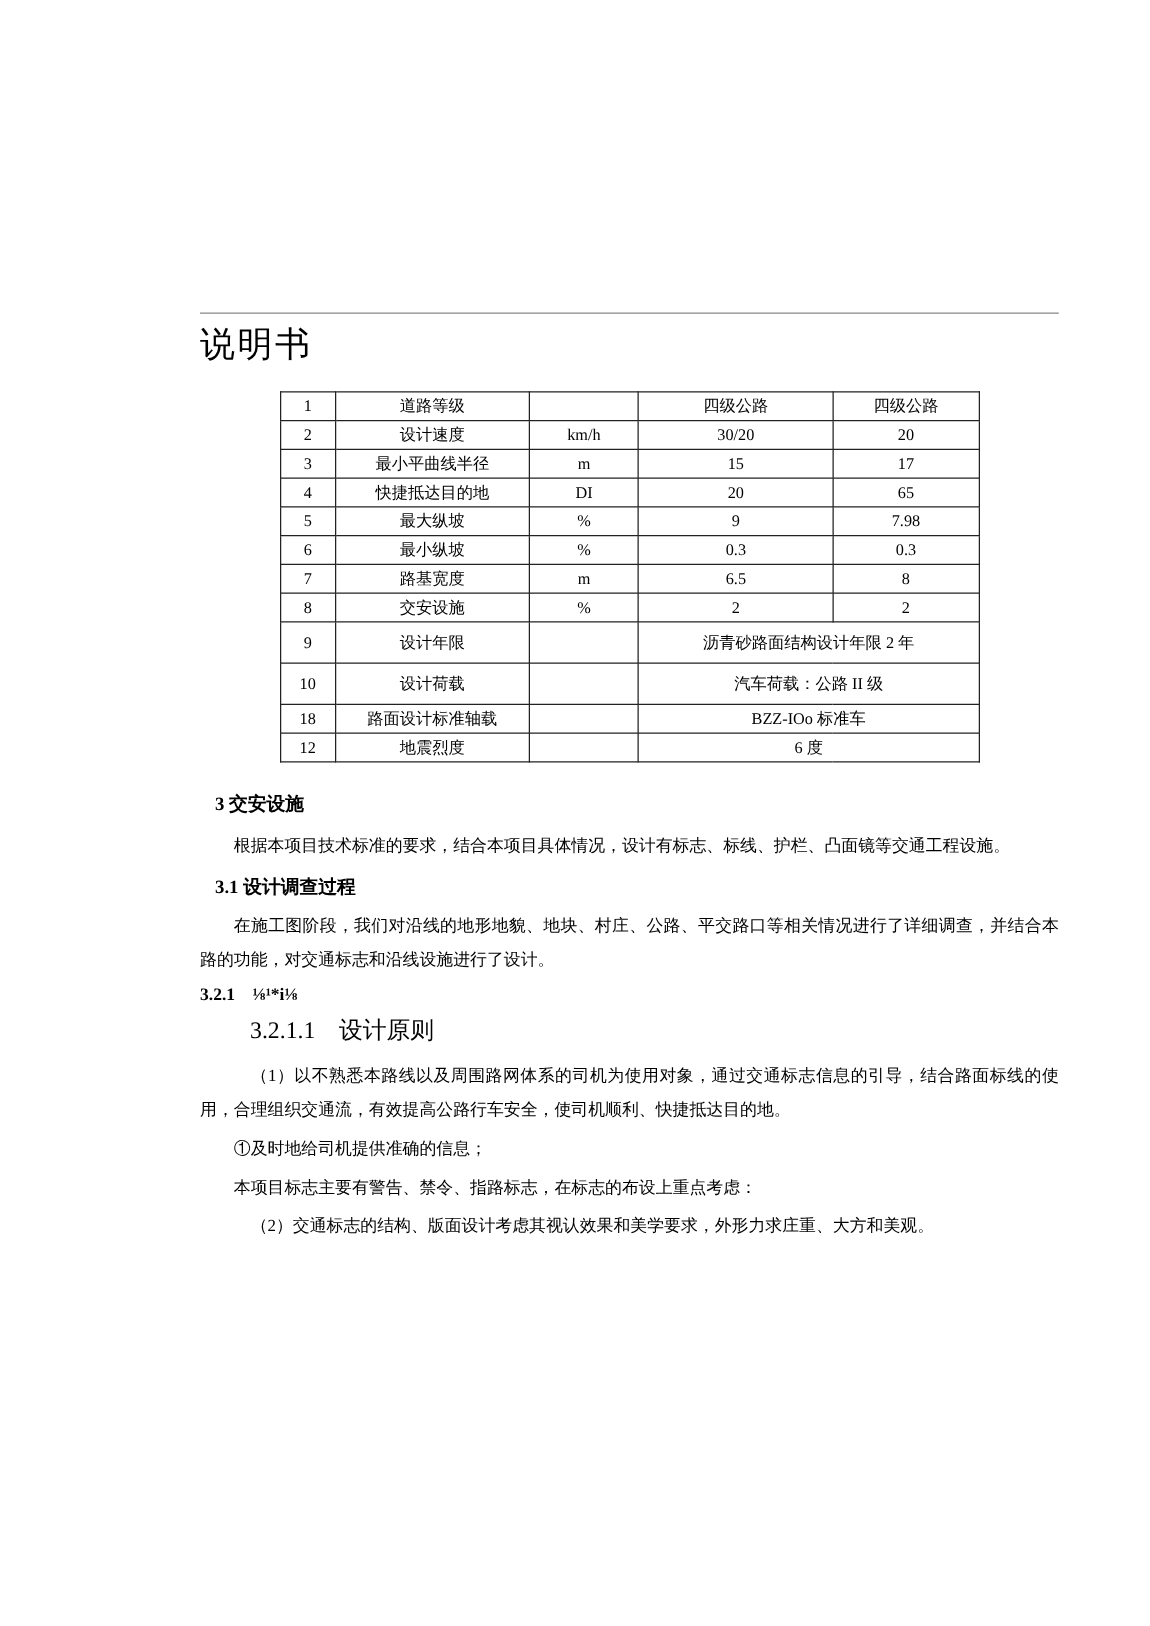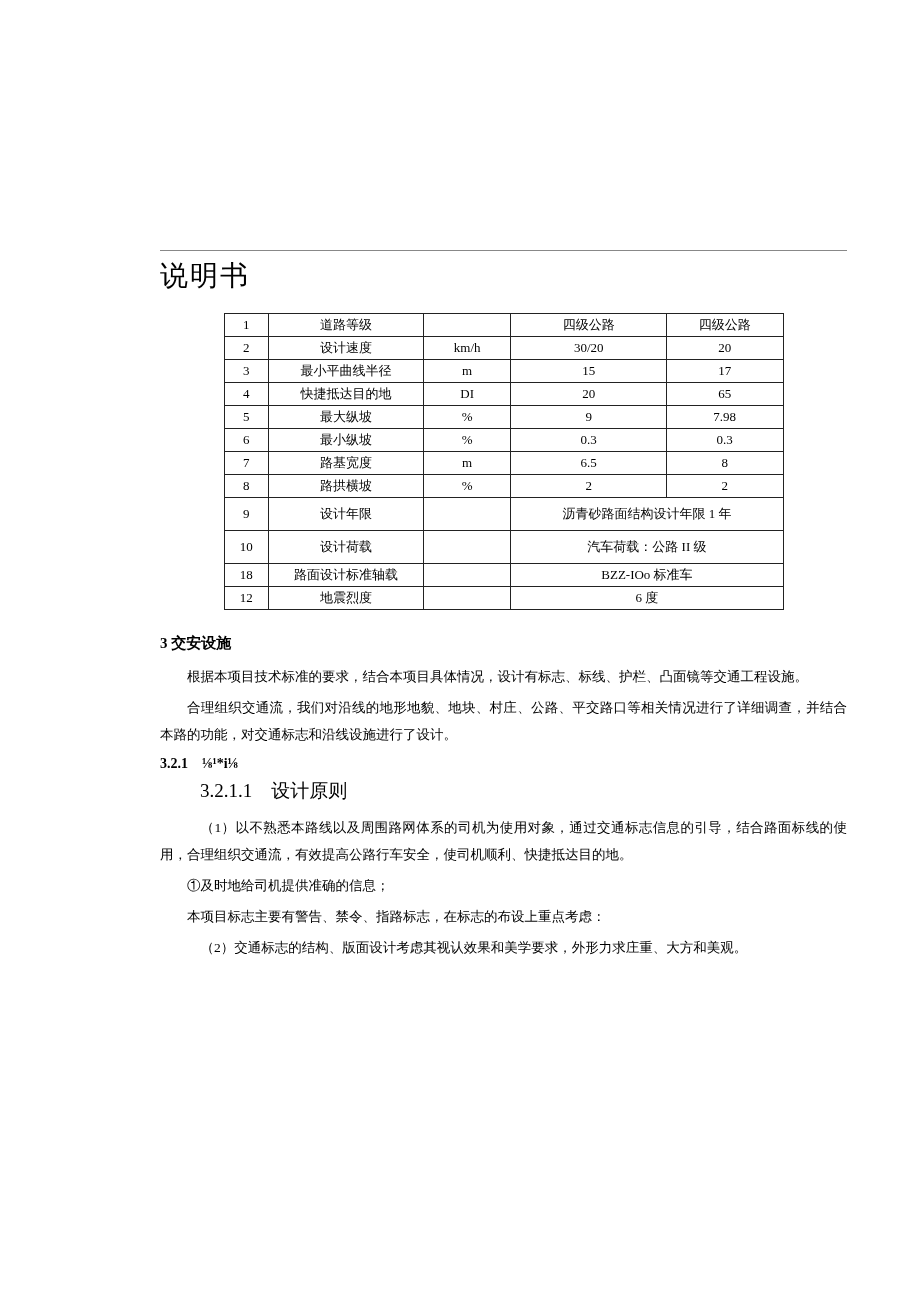--- a/index.html
+++ b/index.html
@@ -40,21 +40,21 @@
   }
   table.spec td.idx { width: 36px; }
   table.spec td.item { width: 150px; }
   table.spec td.unit { width: 80px; }
   table.spec td.v1 { width: 150px; }
   table.spec td.v2 { width: 110px; }
   table.spec td.tall { height: 28px; }
   .h2 {
     font-weight: bold;
     font-size: 15px;
-    margin: 8px 0 10px 0;
+    margin: 8px 0 10px 12px;
   }
   .h3 {
     font-weight: bold;
     font-size: 15px;
     margin: 10px 0 8px 12px;
   }
   .h4 {
     font-weight: bold;
     font-size: 14px;
     margin: 8px 0 6px 0;
@@ -128,30 +128,30 @@
         </tr>
         <tr>
           <td class="idx">7</td>
           <td class="item">路基宽度</td>
           <td class="unit">m</td>
           <td class="v1">6.5</td>
           <td class="v2">8</td>
         </tr>
         <tr>
           <td class="idx">8</td>
-          <td class="item">路拱横坡</td>
+          <td class="item">交安设施</td>
           <td class="unit">%</td>
           <td class="v1">2</td>
           <td class="v2">2</td>
         </tr>
         <tr>
           <td class="idx tall">9</td>
           <td class="item tall">设计年限</td>
           <td class="unit tall"></td>
-          <td class=" tall" colspan="2">沥青砂路面结构设计年限 1 年</td>
+          <td class=" tall" colspan="2">沥青砂路面结构设计年限 2 年</td>
         </tr>
         <tr>
           <td class="idx tall">10</td>
           <td class="item tall">设计荷载</td>
           <td class="unit tall"></td>
           <td class=" tall" colspan="2">汽车荷载：公路 II 级</td>
         </tr>
         <tr>
           <td class="idx">18</td>
           <td class="item">路面设计标准轴载</td>
@@ -163,21 +163,22 @@
           <td class="item">地震烈度</td>
           <td class="unit"></td>
           <td class="" colspan="2">6 度</td>
         </tr>
       </tbody>
   </table>
 
   <div class="h2">3 交安设施</div>
   <p class="para indent">根据本项目技术标准的要求，结合本项目具体情况，设计有标志、标线、护栏、凸面镜等交通工程设施。</p>
 
-  <p class="para indent">合理组织交通流，我们对沿线的地形地貌、地块、村庄、公路、平交路口等相关情况进行了详细调查，并结合本路的功能，对交通标志和沿线设施进行了设计。</p>
+  <div class="h3">3.1 设计调查过程</div>
+  <p class="para indent">在施工图阶段，我们对沿线的地形地貌、地块、村庄、公路、平交路口等相关情况进行了详细调查，并结合本路的功能，对交通标志和沿线设施进行了设计。</p>
 
 
   <div class="h4">3.2.1 ⅛¹*i⅛</div>
 
   <div class="h5">3.2.1.1 设计原则</div>
 
   <p class="para indent2">（1）以不熟悉本路线以及周围路网体系的司机为使用对象，通过交通标志信息的引导，结合路面标线的使用，合理组织交通流，有效提高公路行车安全，使司机顺利、快捷抵达目的地。</p>
   <p class="para indent">①及时地给司机提供准确的信息；</p>
   <p class="para indent">本项目标志主要有警告、禁令、指路标志，在标志的布设上重点考虑：</p>
   <p class="para indent2">（2）交通标志的结构、版面设计考虑其视认效果和美学要求，外形力求庄重、大方和美观。</p>

